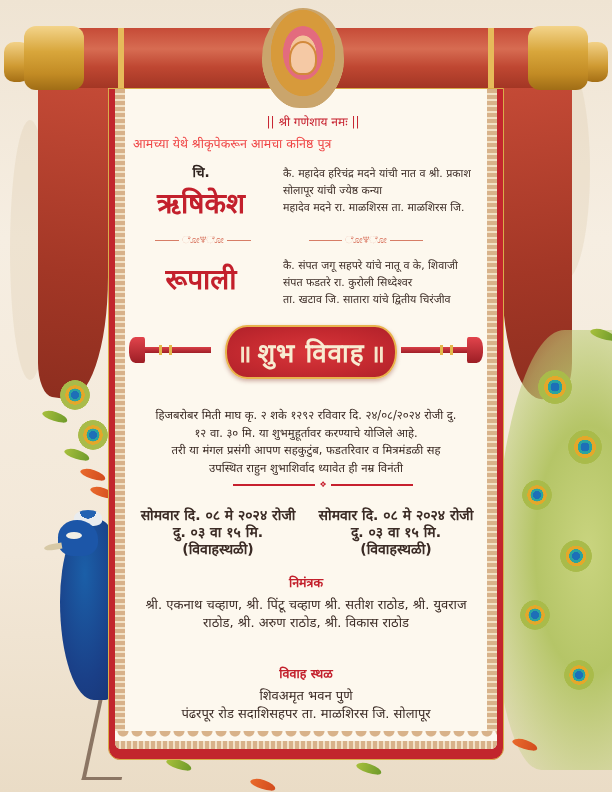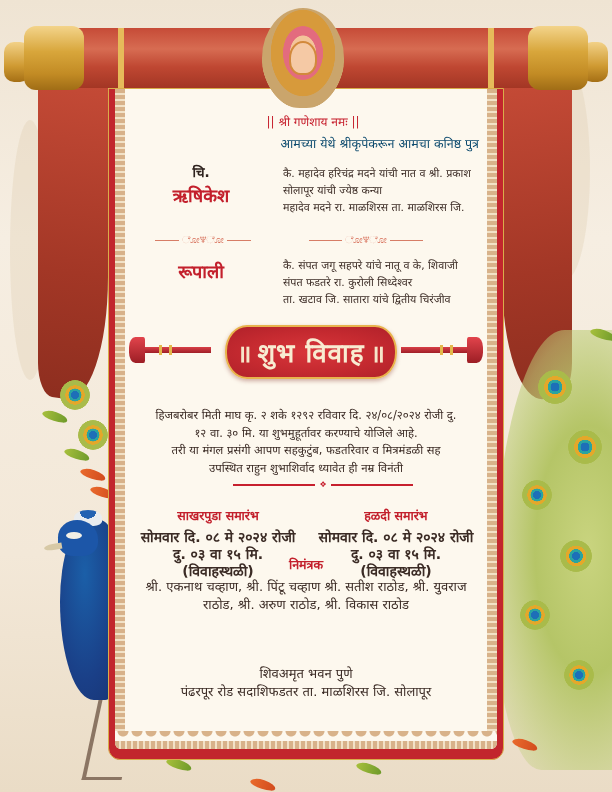--- a/index.html
+++ b/index.html
@@ -109,26 +109,26 @@
         radial-gradient(circle at 8px 0, #d8b28a 5px, transparent 6px) 0 0/14px 10px repeat-x,
         repeating-linear-gradient(90deg, #d8b28a 0 4px, #f2e2c7 4px 6px);
       background-position: 0 0, 0 10px;
       background-size: 14px 10px, auto 8px;
       background-repeat: repeat-x, repeat-x;
     }
 
     .content { position: absolute; left: 18px; right: 18px; top: 0; bottom: 20px; }
 
     .invocation { position: absolute; top: 24px; left: 14px; right: 0; text-align: center; color: #c7202e; font-size: 12px; }
-    .intro { position: absolute; top: 46px; left: 0; right: 0; text-align: right; font-size: 12.5px; color: #0c4a6e; }
+    .intro { position: absolute; top: 46px; left: 0; right: 0; text-align: left; font-size: 12.5px; color: #ef4444; }
 
     .party { position: absolute; left: 0; right: 0; }
     .party .name-col { position: absolute; left: 0; width: 136px; text-align: center; }
     .party .prefix { font-size: 13.5px; font-weight: bold; color: #2f231e; }
-    .party .name { font-size: 18px; font-weight: bold; color: #c3202c; margin-top: 2px; }
+    .party .name { font-size: 28px; font-weight: bold; color: #c3202c; margin-top: 2px; }
     .party .detail { position: absolute; left: 150px; right: 0; font-size: 10.8px; line-height: 17px; color: #3b2b25; }
 
     .groom { top: 74px; }
     .groom .detail { top: 2px; }
     .bride { top: 168px; }
     .bride .detail { top: 0; }
 
     .flourish { position: absolute; height: 10px; display: flex; align-items: center; justify-content: center; }
     .flourish .line { height: 1px; background: #d77d66; flex: 1; }
     .flourish .knot { color: #d66b55; font-size: 10px; padding: 0 3px; line-height: 10px; }
@@ -168,21 +168,21 @@
     .events { position: absolute; top: 418px; left: 0; right: 0; display: flex; justify-content: space-between; }
     .event { width: 48%; text-align: center; }
     .event h3 { font-size: 12.5px; color: #c3202c; font-weight: bold; margin-bottom: 5px; }
     .event p { font-size: 14px; line-height: 17px; color: #3b2b25; font-weight: bold; }
     .event.left { padding-left: 4px; }
     .event.right { padding-right: 0; }
 
     .section { position: absolute; left: 0; right: 0; text-align: center; }
     .section h3 { font-size: 12.5px; color: #c3202c; font-weight: bold; margin-bottom: 5px; }
     .section p { font-size: 13px; line-height: 17.5px; color: #3b2b25; }
-    .hosts { top: 467px; }
+    .hosts { top: 485px; }
     .venue { top: 576px; }
   </style>
 </head>
 <body>
 
 <div class="bg-streak" style="left:10px;top:120px;width:40px;height:260px;"></div>
 <div class="bg-streak" style="left:540px;top:60px;width:50px;height:220px;"></div>
 
 <div class="drape left"></div>
 <div class="drape right"></div>
@@ -294,40 +294,39 @@
       </div>
 
       <div class="divider">
         <span class="line"></span>
         <span class="dot">❖</span>
         <span class="line"></span>
       </div>
 
       <div class="events">
         <div class="event left">
-          <h3>साखरपुडा समारंभ</h3>
           <p>सोमवार दि. ०८ मे २०२४ रोजी</p>
           <p>दु. ०३ वा १५ मि. (विवाहस्थळी)</p>
         </div>
         <div class="event right">
-          <h3>हळदी समारंभ</h3>
           <p>सोमवार दि. ०८ मे २०२४ रोजी</p>
           <p>दु. ०३ वा १५ मि. (विवाहस्थळी)</p>
         </div>
       </div>
 
       <div class="section hosts">
         <h3>निमंत्रक</h3>
         <p>श्री. एकनाथ चव्हाण, श्री. पिंटू चव्हाण श्री. सतीश राठोड, श्री. युवराज</p>
         <p>राठोड, श्री. अरुण राठोड, श्री. विकास राठोड</p>
       </div>
 
       <div class="section venue">
+        <h3>विवाह स्थळ</h3>
         <p>शिवअमृत भवन पुणे</p>
-        <p>पंढरपूर रोड सदाशिफडतर ता. माळशिरस जि. सोलापूर</p>
+        <p>पंढरपूर रोड सदाशिसहपर ता. माळशिरस जि. सोलापूर</p>
       </div>
     </div>
   </div>
 </div>
 
 <div class="ganesha">
   <div class="ganesha-face"></div>
 </div>
 
 </body></html>

